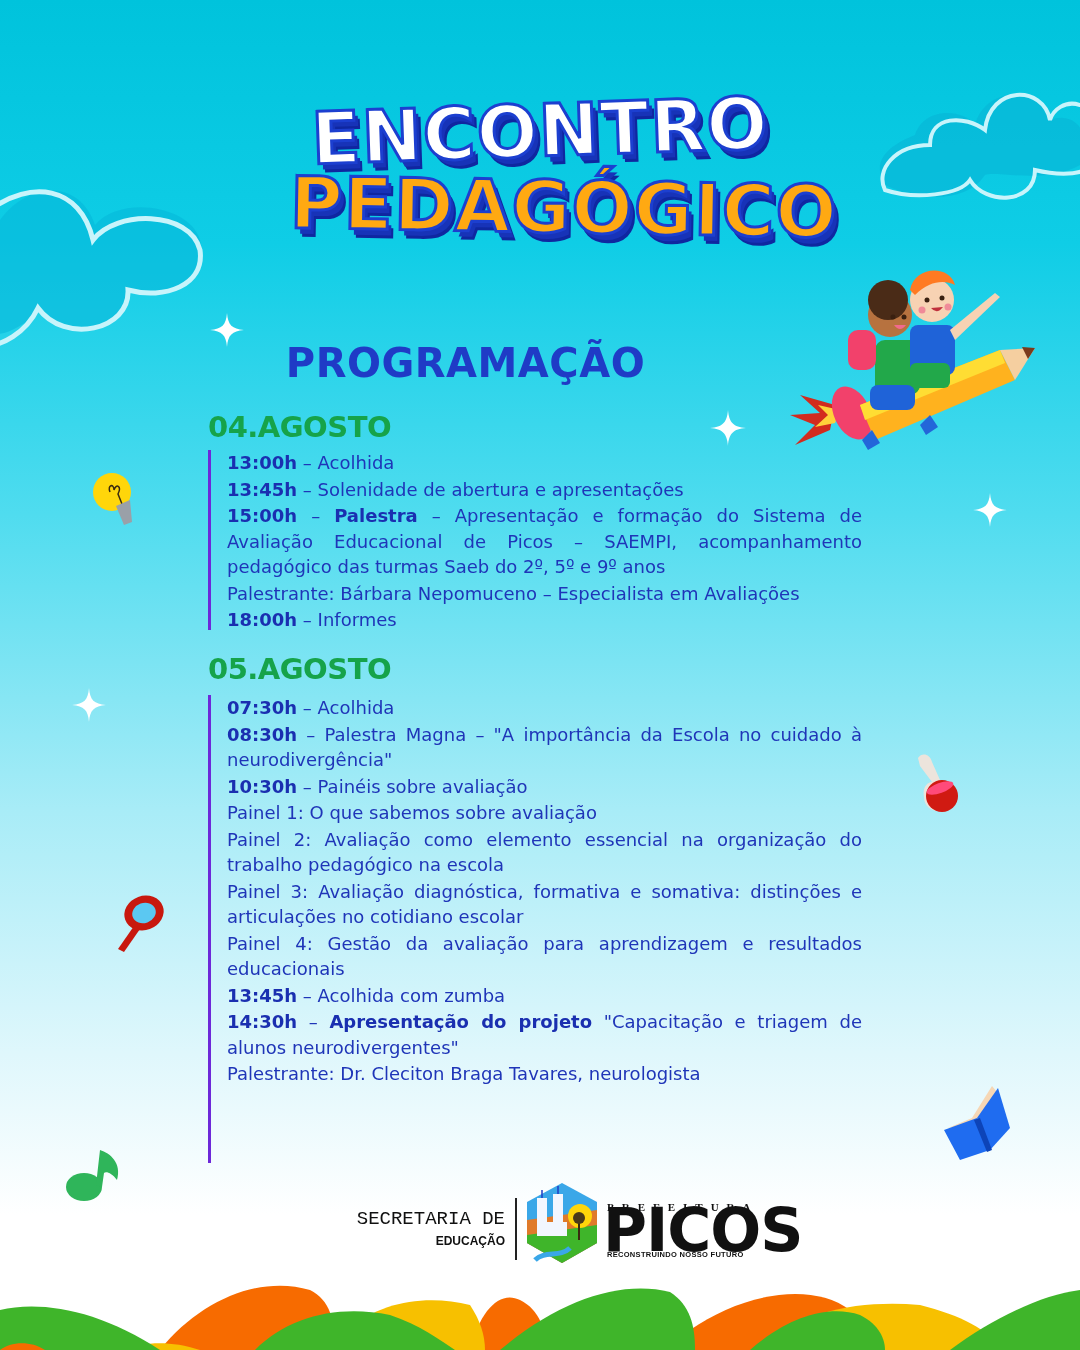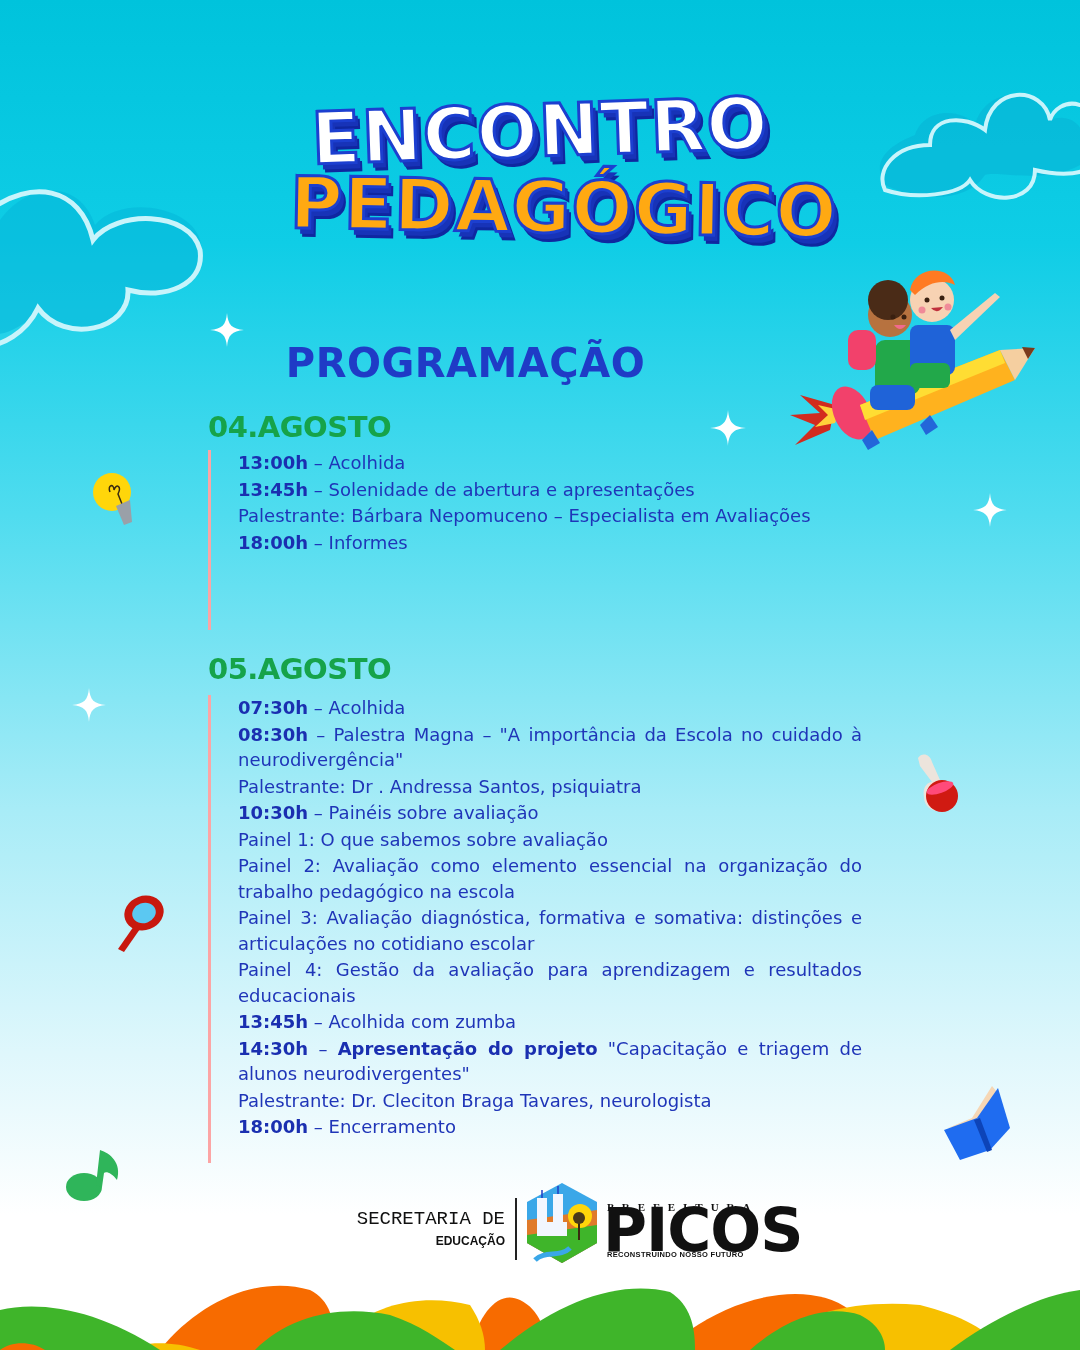--- a/index.html
+++ b/index.html
@@ -47,22 +47,22 @@
       color: #1f3bc6; letter-spacing: 0.5px;
     }
 
     .day-title {
       position: absolute; left: 208px;
       font-family: "DejaVu Sans", sans-serif; font-weight: 900; font-size: 29px;
       color: #16a34a; letter-spacing: -0.5px;
     }
     .day-block {
       position: absolute; left: 208px; width: 654px;
-      border-left: 3px solid #fca5a5;
-      padding-left: 27px;
+      border-left: 3px solid #6d28d9;
+      padding-left: 16px;
     }
     .item {
       font-family: "DejaVu Sans", sans-serif; font-size: 18px; line-height: 25.5px;
       color: #1f35b8; text-align: justify; margin-bottom: 1px;
     }
     .item b { font-weight: 700; color: #1a2fb0; }
 
     
     .footer { position: absolute; left: 325px; top: 1180px; width: 440px; height: 85px; }
     .sec-text {
@@ -169,38 +169,37 @@
     <path d="M130 170 L140 160 L148 172 L136 180 Z" fill="#2366d9"></path>
   </svg>
 </div>
 
 <div class="programacao">PROGRAMAÇÃO</div>
 
 <div class="day-title" style="top:410px;">04.AGOSTO</div>
 <div class="day-block" style="top:450px; height:180px;">
   <div class="item"><b>13:00h</b><span> – </span><span>Acolhida</span></div>
   <div class="item"><b>13:45h</b><span> – </span><span>Solenidade de abertura e apresentações</span></div>
+  <div class="item"><b>15:00h</b><span> – </span><b>Palestra</b><span> – Apresentação e formação do Sistema de Avaliação Educacional de Picos – SAEMPI, acompanhamento pedagógico das turmas Saeb do 2º, 5º e 9º anos</span></div>
   <div class="item"><span>Palestrante: Bárbara Nepomuceno – Especialista em Avaliações</span></div>
   <div class="item"><b>18:00h</b><span> – </span><span>Informes</span></div>
 </div>
 
 <div class="day-title" style="top:652px;">05.AGOSTO</div>
 <div class="day-block" style="top:695px; height:468px;">
   <div class="item"><b>07:30h</b><span> – </span><span>Acolhida</span></div>
   <div class="item"><b>08:30h</b><span> – </span><span>Palestra Magna</span><span> – "A importância da Escola no cuidado à neurodivergência"</span></div>
-  <div class="item"><span>Palestrante: Dr . Andressa Santos, psiquiatra</span></div>
   <div class="item"><b>10:30h</b><span> –  </span><span>Painéis sobre avaliação</span></div>
   <div class="item"><span>Painel 1: O que sabemos sobre avaliação</span></div>
   <div class="item"><span>Painel 2: Avaliação como elemento essencial na organização do trabalho pedagógico na escola</span></div>
   <div class="item"><span>Painel 3: Avaliação diagnóstica, formativa e somativa: distinções e articulações no cotidiano escolar</span></div>
   <div class="item"><span>Painel 4: Gestão da avaliação para aprendizagem e resultados educacionais</span></div>
   <div class="item"><b>13:45h</b><span> – </span><span>Acolhida com zumba</span></div>
   <div class="item"><b>14:30h</b><span> – </span><b>Apresentação do projeto</b><span> "Capacitação e triagem de alunos neurodivergentes"</span></div>
   <div class="item"><span>Palestrante: Dr. Cleciton Braga Tavares, neurologista</span></div>
-  <div class="item"><b>18:00h</b><span> – </span><span>Encerramento</span></div>
 </div>
 
 <div class="abs" style="left:92px; top:470px;">
   <svg width="45" height="62" viewBox="0 0 45 62">
     <circle cx="20" cy="22" r="19" fill="#ffd60a"></circle>
     <path d="M18 22 C 15 15, 22 13, 22 20 C 24 13, 30 16, 26 24 L 30 34" fill="none" stroke="#3a2a10" stroke-width="1.5"></path>
     <polygon points="24,36 38,30 40,52 32,55" fill="#9aa0a8"></polygon>
   </svg>
 </div>
 <div class="abs" style="left:910px; top:752px;">

